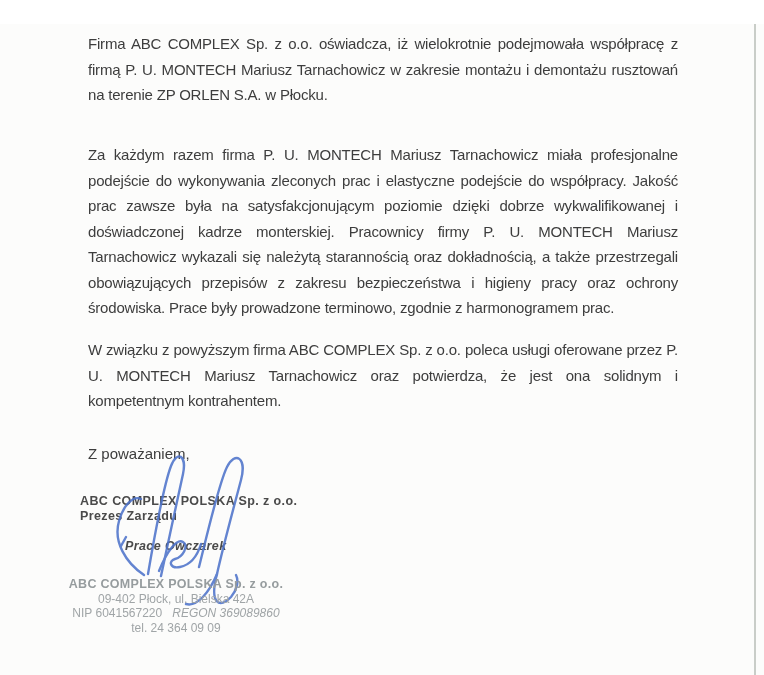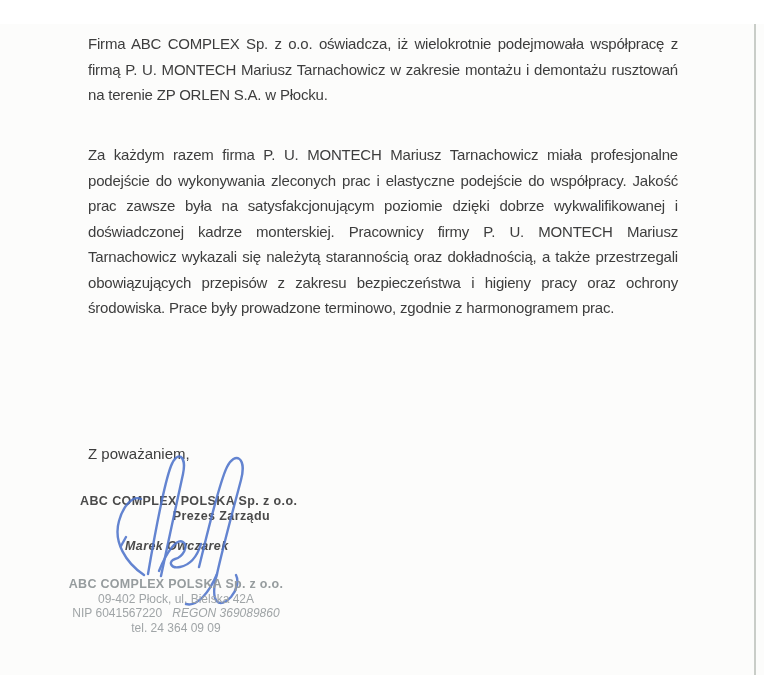--- a/index.html
+++ b/index.html
@@ -45,21 +45,21 @@
   .sig-company{
     position:absolute;
     left:80px;top:470px;width:235px;
     font-size:12.5px;font-weight:bold;
     letter-spacing:0.4px;
     color:#4a4a4a;
   }
   .sig-title{
     position:absolute;
     left:80px;top:485px;width:190px;
-    text-align:right;
+    text-align:left;
     font-size:12.5px;font-weight:bold;
     letter-spacing:0.4px;
     color:#4a4a4a;
   }
   .sig-name{
     position:absolute;
     left:125px;top:515px;
     font-size:12.5px;font-weight:bold;
     font-style:italic;
     letter-spacing:0.4px;
@@ -92,28 +92,29 @@
 <body>
 
 <div class="page">
 
   <div class="scan-line"></div>
 
   <p class="par p1">Firma ABC COMPLEX Sp. z o.o. oświadcza, iż wielokrotnie podejmowała współpracę z firmą P. U. MONTECH Mariusz Tarnachowicz w zakresie montażu i demontażu rusztowań na terenie ZP ORLEN S.A. w Płocku.</p>
 
   <p class="par p2">Za każdym razem firma P. U. MONTECH Mariusz Tarnachowicz miała profesjonalne podejście do wykonywania zleconych prac i elastyczne podejście do współpracy. Jakość prac zawsze była na satysfakcjonującym poziomie dzięki dobrze wykwalifikowanej i doświadczonej kadrze monterskiej. Pracownicy firmy P. U. MONTECH Mariusz Tarnachowicz wykazali się należytą starannością oraz dokładnością, a także przestrzegali obowiązujących przepisów z zakresu bezpieczeństwa i higieny pracy oraz ochrony środowiska. Prace były prowadzone terminowo, zgodnie z harmonogramem prac.</p>
 
+  <p class="par p3">W związku z powyższym firma ABC COMPLEX Sp. z o.o. poleca usługi oferowane przez P. U. MONTECH Mariusz Tarnachowicz oraz potwierdza, że jest ona solidnym i kompetentnym kontrahentem.</p>
 
   <p class="closing">Z poważaniem,</p>
 
   <div class="sig-company">ABC COMPLEX POLSKA Sp. z o.o.</div>
 
   <div class="sig-title">Prezes Zarządu</div>
 
-  <div class="sig-name">Marek Owczarek</div>
+  <div class="sig-name">Prace Owczarek</div>
 
   <svg class="signature-svg" viewBox="0 0 185 165" fill="none" stroke="#4f74cb" stroke-width="2.4" stroke-linecap="round" stroke-linejoin="round" opacity="0.88">
 
     <path d="M 46,128 C 28,116 15,95 21,74 C 25,59 35,48 43,52"></path>
 
     <path d="M 28,90 L 23,99"></path>
 
     <path d="M 50,127 C 56,92 65,40 73,19 C 79,3 89,8 85,27 C 79,54 69,101 63,129"></path>
 
     <path d="M 61,124 C 69,104 79,91 85,95 C 91,99 85,110 77,112 C 70,114 72,122 82,120 C 92,118 99,110 103,97"></path>

